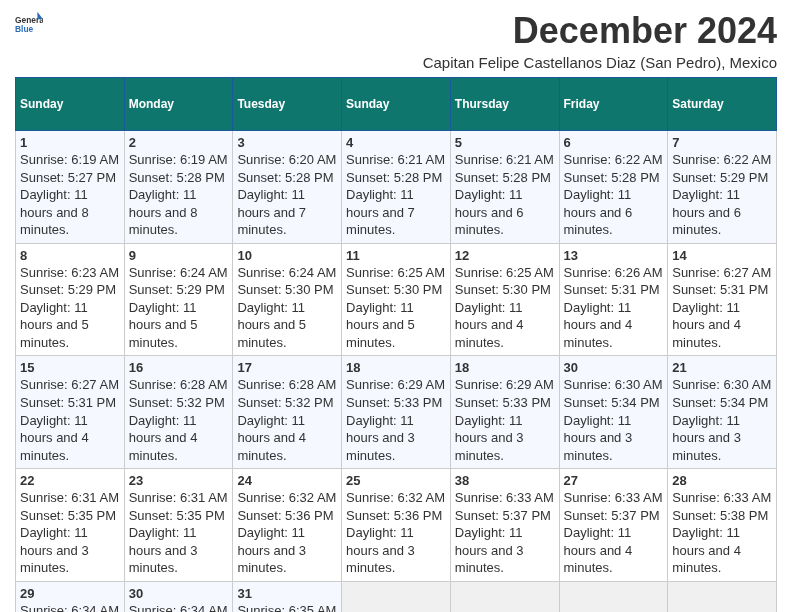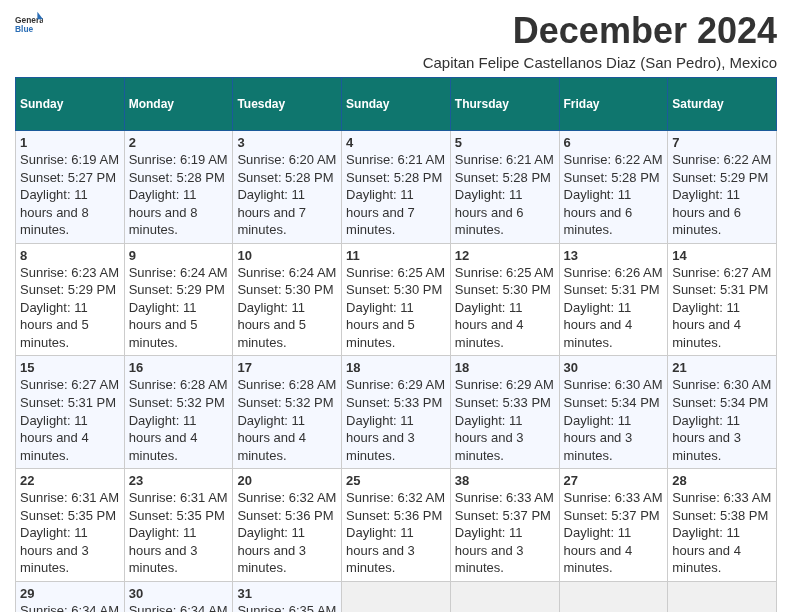--- a/index.html
+++ b/index.html
@@ -204,21 +204,21 @@
       <tr>
         <td>
           <span class="day-num">22</span>
           <div class="day-info">Sunrise: 6:31 AM<br>Sunset: 5:35 PM<br>Daylight: 11 hours and 3 minutes.</div>
         </td>
         <td>
           <span class="day-num">23</span>
           <div class="day-info">Sunrise: 6:31 AM<br>Sunset: 5:35 PM<br>Daylight: 11 hours and 3 minutes.</div>
         </td>
         <td>
-          <span class="day-num">20</span>
+          <span class="day-num">24</span>
           <div class="day-info">Sunrise: 6:32 AM<br>Sunset: 5:36 PM<br>Daylight: 11 hours and 3 minutes.</div>
         </td>
         <td>
           <span class="day-num">25</span>
           <div class="day-info">Sunrise: 6:32 AM<br>Sunset: 5:36 PM<br>Daylight: 11 hours and 3 minutes.</div>
         </td>
         <td>
           <span class="day-num">38</span>
           <div class="day-info">Sunrise: 6:33 AM<br>Sunset: 5:37 PM<br>Daylight: 11 hours and 3 minutes.</div>
         </td>

